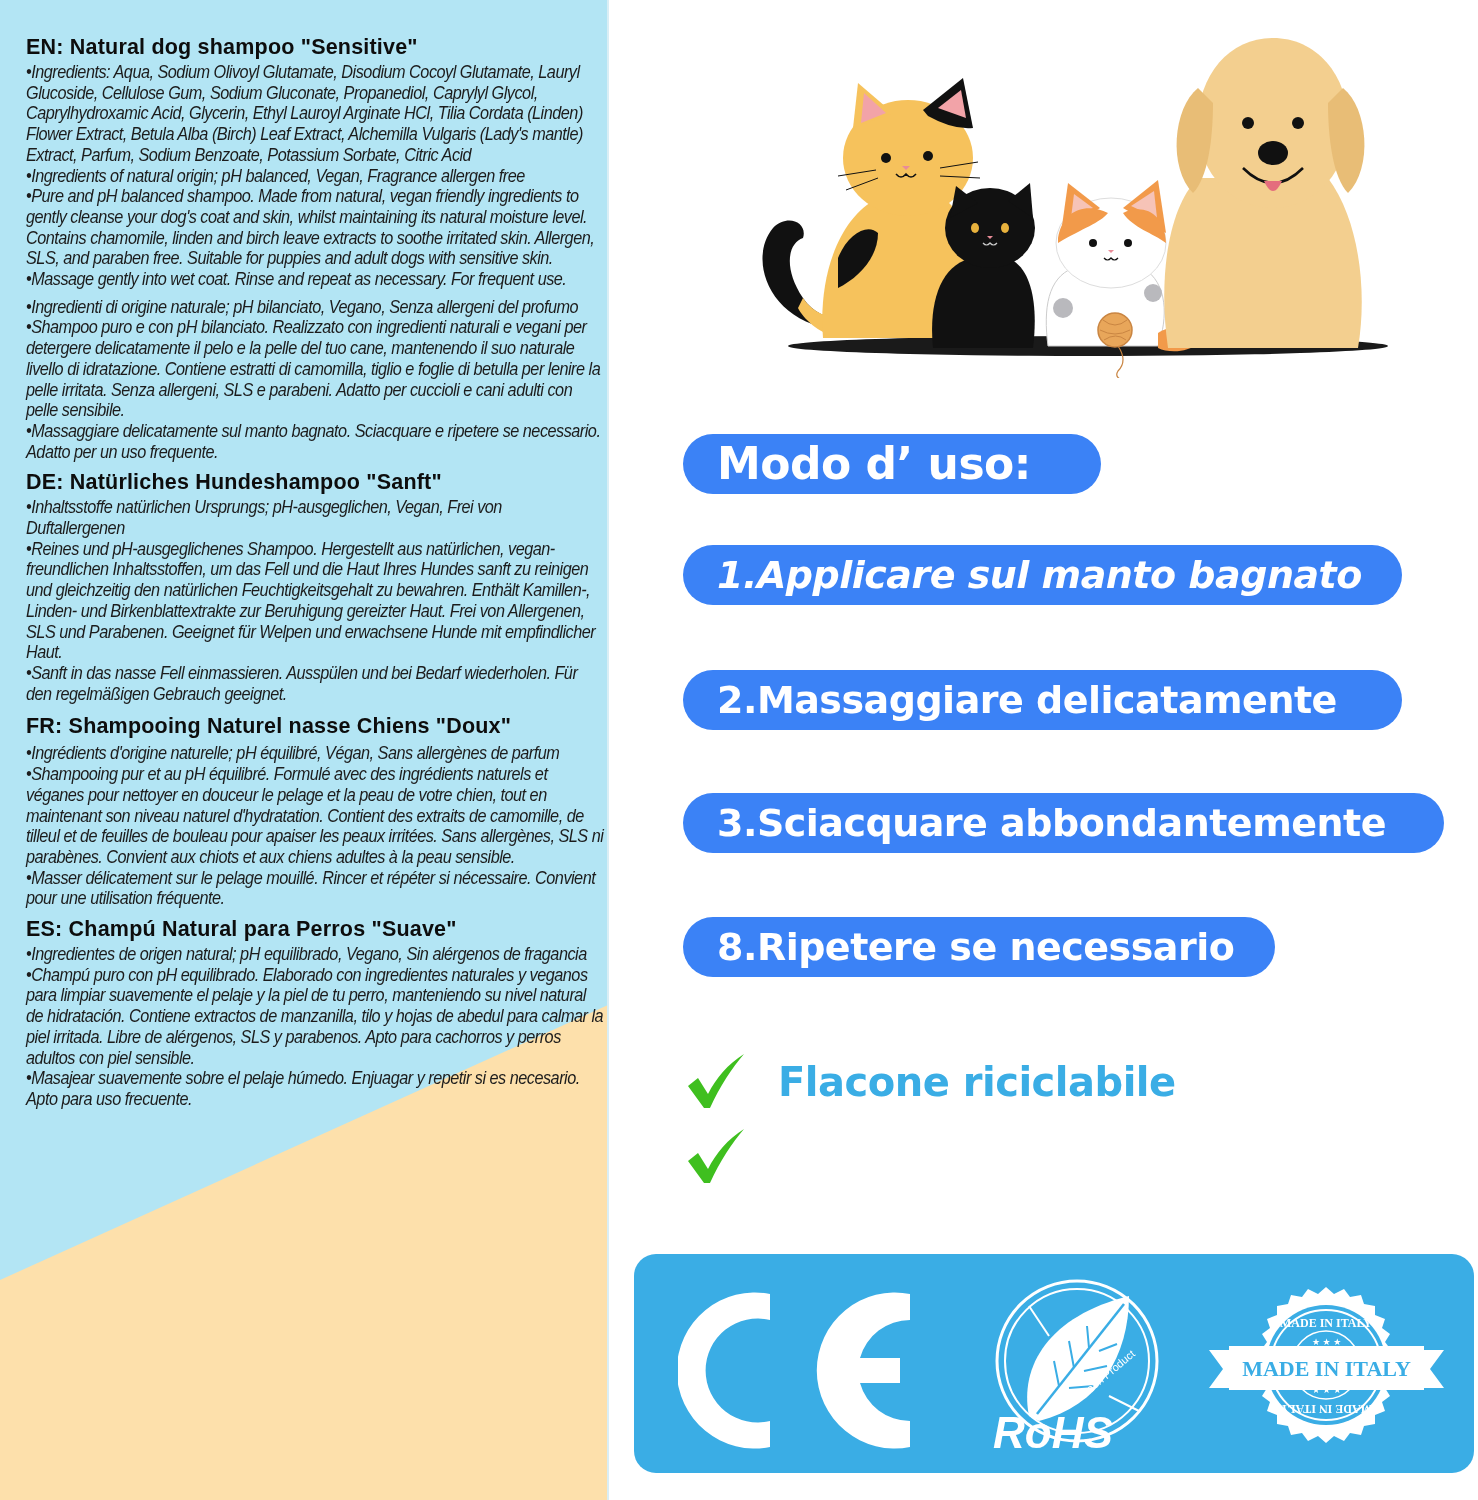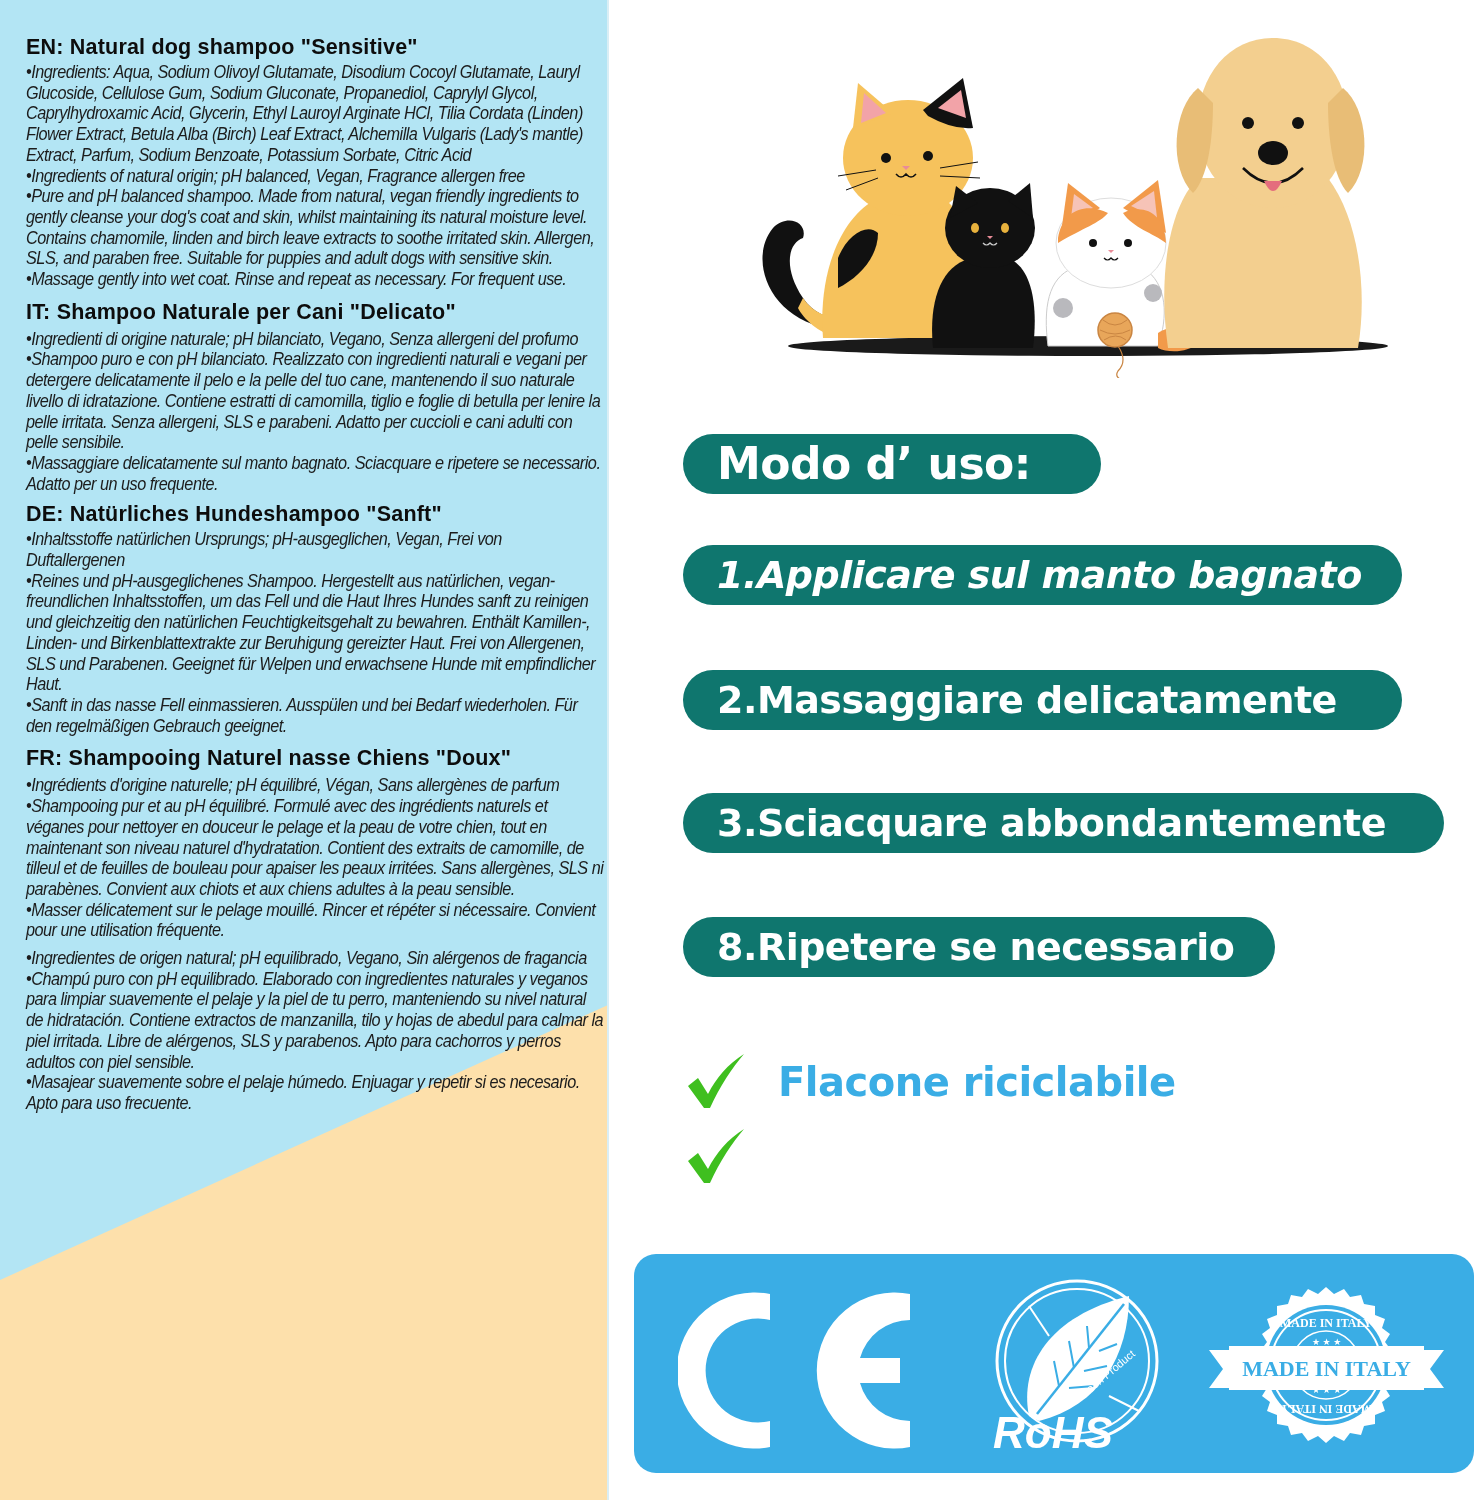--- a/index.html
+++ b/index.html
@@ -35,21 +35,21 @@
       letter-spacing: -0.55px; transform: scaleX(0.93); transform-origin: left;
       width: 108%;
     }
 
     
     .illustration {
       position: absolute; left: 728px; top: 18px; width: 660px; height: 360px;
     }
     .pill {
       position: absolute; left: 683px; height: 60px; border-radius: 30px;
-      background: #0f766e; color: #fff;
+      background: #3b82f6; color: #fff;
       font-family: "DejaVu Sans", sans-serif; font-weight: 700;
       font-size: 38px; line-height: 60px; padding-left: 34px; white-space: nowrap;
       letter-spacing: -0.5px;
     }
     .pill.title { top: 434px; width: 418px; font-size: 44px; padding-left: 34px; }
     .pill.s1 { top: 545px; width: 719px; font-style: italic; }
     .pill.s2 { top: 670px; width: 719px; }
     .pill.s3 { top: 793px; width: 761px; }
     .pill.s4 { top: 917px; width: 592px; }
 
@@ -79,38 +79,38 @@
   <div class="orange-bg"></div>
   <div class="text-col">
     <div class="section">
       <h2>EN: Natural dog shampoo "Sensitive"</h2>
       <p>•Ingredients: Aqua, Sodium Olivoyl Glutamate, Disodium Cocoyl Glutamate, Lauryl Glucoside, Cellulose Gum, Sodium Gluconate, Propanediol, Caprylyl Glycol, Caprylhydroxamic Acid, Glycerin, Ethyl Lauroyl Arginate HCl, Tilia Cordata (Linden) Flower Extract, Betula Alba (Birch) Leaf Extract, Alchemilla Vulgaris (Lady's mantle) Extract, Parfum, Sodium Benzoate, Potassium Sorbate, Citric Acid</p>
       <p>•Ingredients of natural origin; pH balanced, Vegan, Fragrance allergen free</p>
       <p>•Pure and pH balanced shampoo. Made from natural, vegan friendly ingredients to gently cleanse your dog's coat and skin, whilst maintaining its natural moisture level. Contains chamomile, linden and birch leave extracts to soothe irritated skin. Allergen, SLS, and paraben free. Suitable for puppies and adult dogs with sensitive skin.</p>
       <p>•Massage gently into wet coat. Rinse and repeat as necessary. For frequent use.</p>
     </div>
     <div class="section">
-      <h2 style="width:440px;line-height:31px;">IT: Shampoo Naturale per Cani "Delicato"</h2>
       <p>•Ingredienti di origine naturale; pH bilanciato, Vegano, Senza allergeni del profumo</p>
       <p>•Shampoo puro e con pH bilanciato. Realizzato con ingredienti naturali e vegani per detergere delicatamente il pelo e la pelle del tuo cane, mantenendo il suo naturale livello di idratazione. Contiene estratti di camomilla, tiglio e foglie di betulla per lenire la pelle irritata. Senza allergeni, SLS e parabeni. Adatto per cuccioli e cani adulti con pelle sensibile.</p>
       <p>•Massaggiare delicatamente sul manto bagnato. Sciacquare e ripetere se necessario. Adatto per un uso frequente.</p>
     </div>
     <div class="section">
       <h2>DE: Natürliches Hundeshampoo "Sanft"</h2>
       <p>•Inhaltsstoffe natürlichen Ursprungs; pH-ausgeglichen, Vegan, Frei von Duftallergenen</p>
       <p>•Reines und pH-ausgeglichenes Shampoo. Hergestellt aus natürlichen, vegan-freundlichen Inhaltsstoffen, um das Fell und die Haut Ihres Hundes sanft zu reinigen und gleichzeitig den natürlichen Feuchtigkeitsgehalt zu bewahren. Enthält Kamillen-, Linden- und Birkenblattextrakte zur Beruhigung gereizter Haut. Frei von Allergenen, SLS und Parabenen. Geeignet für Welpen und erwachsene Hunde mit empfindlicher Haut.</p>
       <p>•Sanft in das nasse Fell einmassieren. Ausspülen und bei Bedarf wiederholen. Für den regelmäßigen Gebrauch geeignet.</p>
     </div>
     <div class="section">
       <h2 style="width:530px;line-height:31px;">FR: Shampooing Naturel nasse Chiens "Doux"</h2>
       <p>•Ingrédients d'origine naturelle; pH équilibré, Végan, Sans allergènes de parfum</p>
       <p>•Shampooing pur et au pH équilibré. Formulé avec des ingrédients naturels et véganes pour nettoyer en douceur le pelage et la peau de votre chien, tout en maintenant son niveau naturel d'hydratation. Contient des extraits de camomille, de tilleul et de feuilles de bouleau pour apaiser les peaux irritées. Sans allergènes, SLS ni parabènes. Convient aux chiots et aux chiens adultes à la peau sensible.</p>
       <p>•Masser délicatement sur le pelage mouillé. Rincer et répéter si nécessaire. Convient pour une utilisation fréquente.</p>
     </div>
     <div class="section">
+      <h2>ES: Champú Natural para Perros "Suave"</h2>
       <p>•Ingredientes de origen natural; pH equilibrado, Vegano, Sin alérgenos de fragancia</p>
       <p>•Champú puro con pH equilibrado. Elaborado con ingredientes naturales y veganos para limpiar suavemente el pelaje y la piel de tu perro, manteniendo su nivel natural de hidratación. Contiene extractos de manzanilla, tilo y hojas de abedul para calmar la piel irritada. Libre de alérgenos, SLS y parabenos. Apto para cachorros y perros adultos con piel sensible.</p>
       <p>•Masajear suavemente sobre el pelaje húmedo. Enjuagar y repetir si es necesario. Apto para uso frecuente.</p>
     </div>
   </div>
 </div>
 <div class="panel-divider"></div>
 
 <div class="illustration">
   <svg width="660" height="360" viewBox="0 0 660 360">

